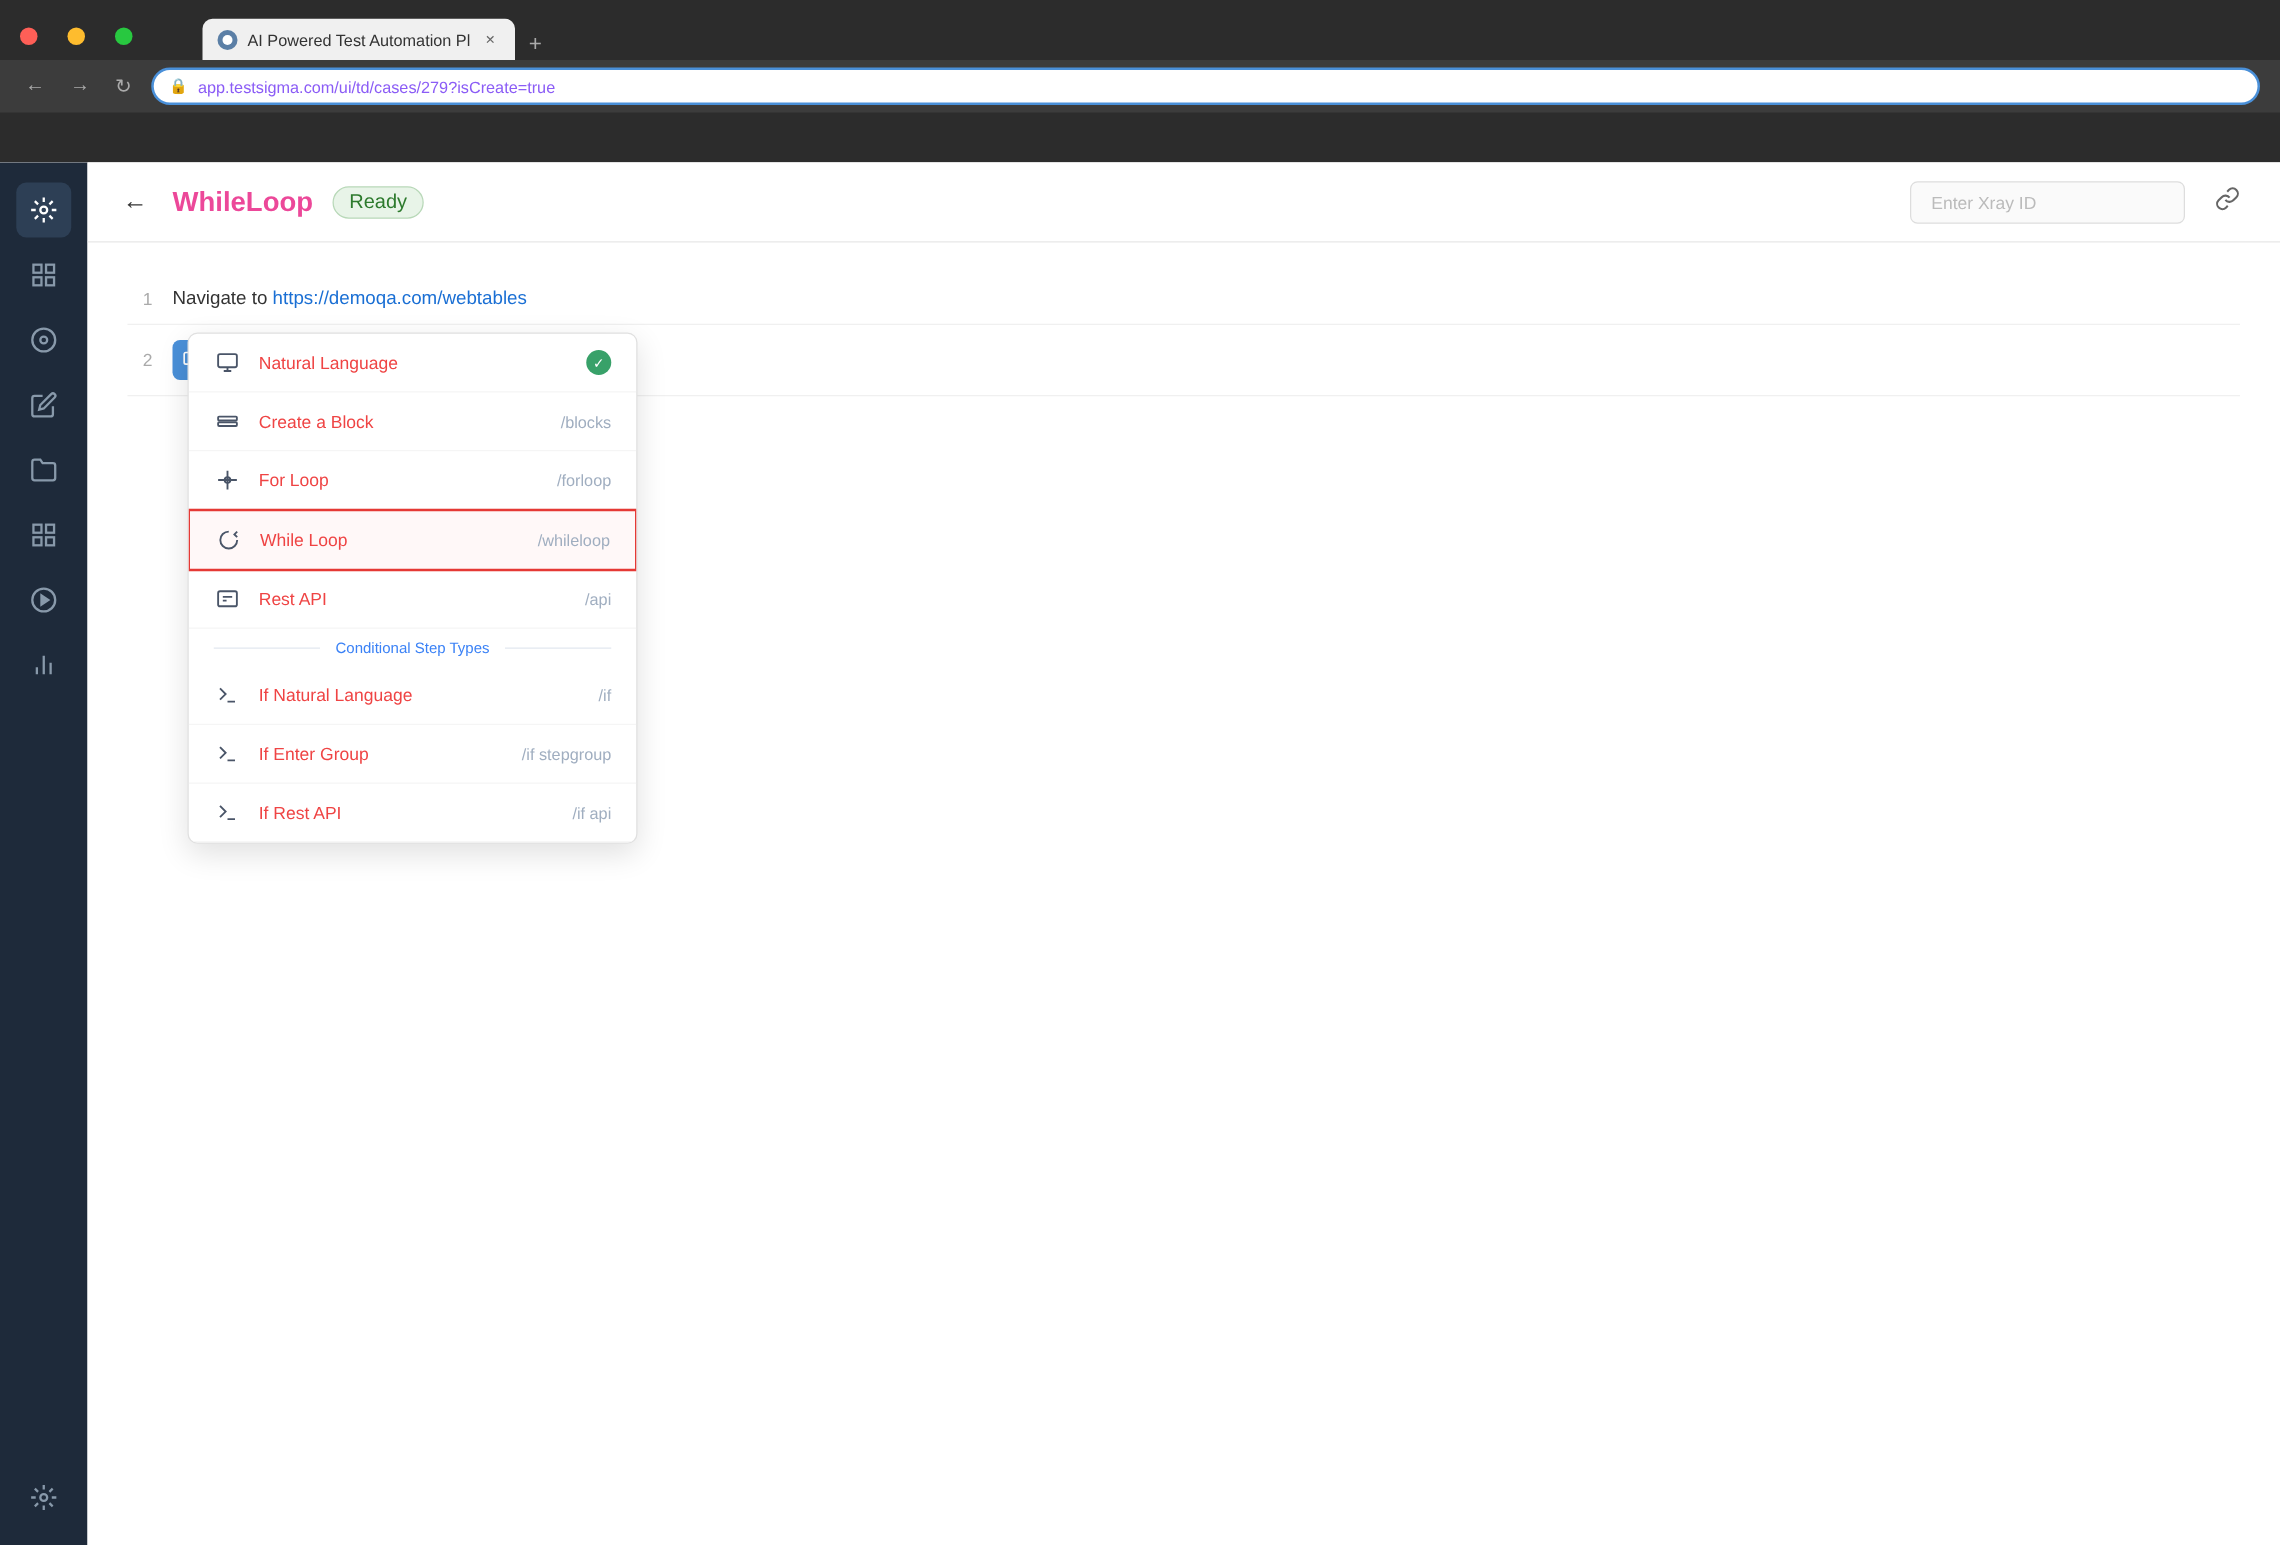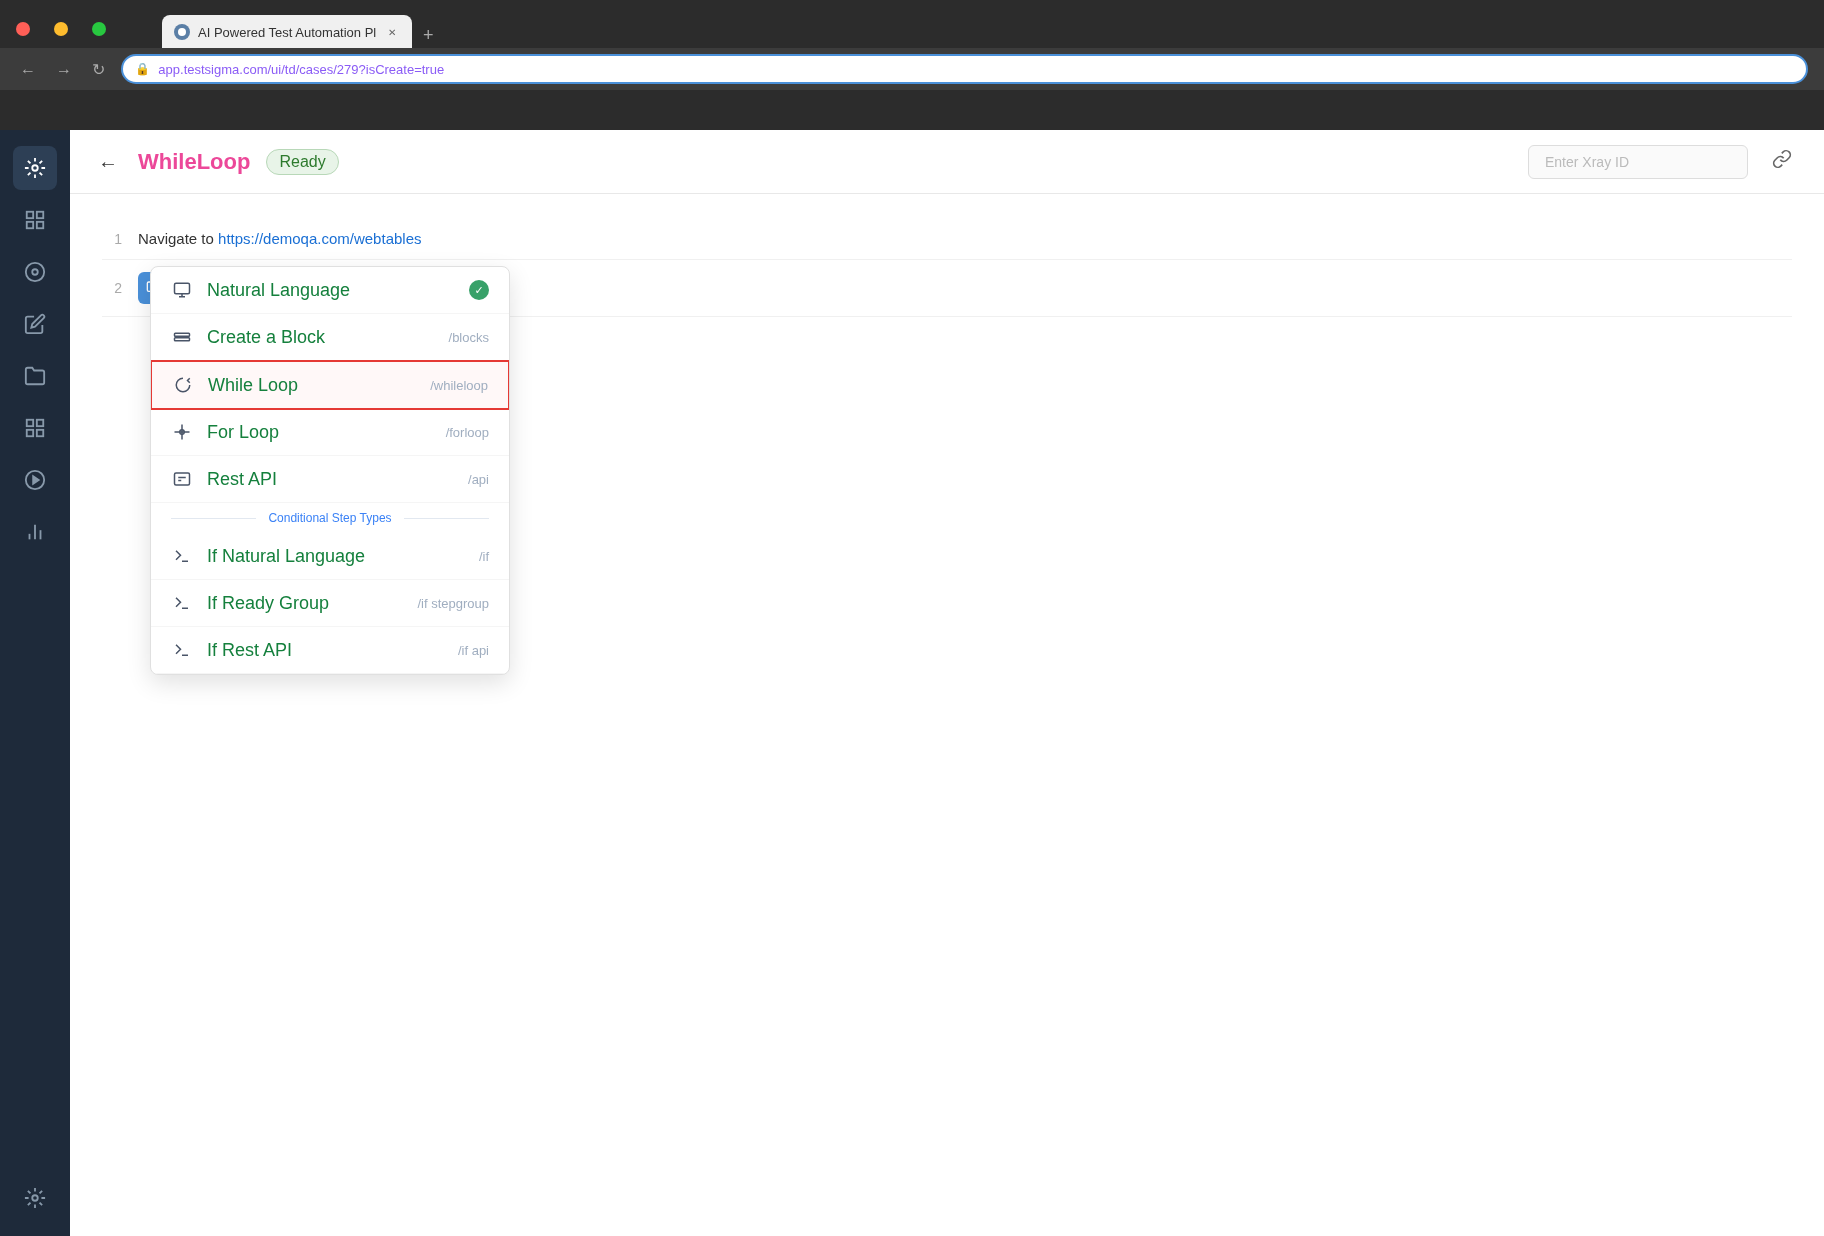--- a/index.html
+++ b/index.html
@@ -51,21 +51,21 @@
     .step-num { color: #aaa; font-size: 14px; width: 20px; text-align: right; flex-shrink: 0; }
     .step-text { font-size: 15px; color: #333; }
     .step-link { color: #1a6fd4; text-decoration: none; }
     .step-icon { width: 32px; height: 32px; background: #4a90d9; border-radius: 6px; display: flex; align-items: center; justify-content: center; color: white; font-size: 14px; flex-shrink: 0; }
 
     
     .dropdown-menu { position: absolute; top: 72px; left: 80px; background: white; border: 1px solid #e0e0e0; border-radius: 8px; box-shadow: 0 8px 24px rgba(0,0,0,0.12); width: 360px; z-index: 100; overflow: hidden; }
     .dropdown-item { display: flex; align-items: center; padding: 12px 20px; cursor: pointer; gap: 14px; border-bottom: 1px solid #f5f5f5; }
     .dropdown-item.selected { background: #fff8f8; border: 2px solid #e53935; margin: -1px; }
     .dropdown-item .item-icon { width: 22px; height: 22px; color: #4a5568; display: flex; align-items: center; justify-content: center; flex-shrink: 0; }
-    .dropdown-item .item-label { font-size: 18px; color: #15803d; font-weight: 500; flex: 1; }
+    .dropdown-item .item-label { font-size: 14px; color: #ef4444; font-weight: 500; flex: 1; }
     .dropdown-item .item-shortcut { font-size: 13px; color: #a0aec0; margin-left: auto; }
     .dropdown-item .check-icon { width: 20px; height: 20px; background: #38a169; border-radius: 50%; display: flex; align-items: center; justify-content: center; color: white; font-size: 11px; }
     .section-divider { display: flex; align-items: center; padding: 8px 20px; gap: 12px; }
     .divider-line { flex: 1; height: 1px; background: #e2e8f0; }
     .divider-label { font-size: 12px; color: #3b82f6; white-space: nowrap; }
   </style>
 </head>
 <body>
 
 <div class="browser-chrome">
@@ -214,40 +214,40 @@
           <div class="item-icon">
             <svg width="18" height="18" viewBox="0 0 24 24" fill="none" stroke="currentColor" stroke-width="2">
               <rect x="2" y="7" width="20" height="4" rx="1"></rect>
                 <rect x="2" y="13" width="20" height="4" rx="1"></rect>
             </svg>
           </div>
           <span class="item-label">Create a Block</span>
           <span class="item-shortcut">/blocks</span>
         </div>
 
+        <div class="dropdown-item">
+          <div class="item-icon">
+            <svg width="18" height="18" viewBox="0 0 24 24" fill="none" stroke="currentColor" stroke-width="2">
+              <path d="M12 2v20M2 12h20"></path>
+                <circle cx="12" cy="12" r="3"></circle>
+            </svg>
+          </div>
+          <span class="item-label">For Loop</span>
+          <span class="item-shortcut">/forloop</span>
+        </div>
+
         <div class="dropdown-item selected">
           <div class="item-icon">
             <svg width="18" height="18" viewBox="0 0 24 24" fill="none" stroke="currentColor" stroke-width="2">
               <path d="M21 12a9 9 0 1 1-9-9"></path>
                 <path d="M21 3l-3 3 3 3"></path>
             </svg>
           </div>
           <span class="item-label">While Loop</span>
           <span class="item-shortcut">/whileloop</span>
-        </div>
-
-        <div class="dropdown-item">
-          <div class="item-icon">
-            <svg width="18" height="18" viewBox="0 0 24 24" fill="none" stroke="currentColor" stroke-width="2">
-              <path d="M12 2v20M2 12h20"></path>
-                <circle cx="12" cy="12" r="3"></circle>
-            </svg>
-          </div>
-          <span class="item-label">For Loop</span>
-          <span class="item-shortcut">/forloop</span>
         </div>
 
         <div class="dropdown-item">
           <div class="item-icon">
             <svg width="18" height="18" viewBox="0 0 24 24" fill="none" stroke="currentColor" stroke-width="2">
               <path d="M7 10h10M7 14h4"></path>
                 <rect x="2" y="4" width="20" height="16" rx="2"></rect>
             </svg>
           </div>
           <span class="item-label">Rest API</span>
@@ -271,21 +271,21 @@
           <span class="item-shortcut">/if</span>
         </div>
 
         <div class="dropdown-item">
           <div class="item-icon">
             <svg width="18" height="18" viewBox="0 0 24 24" fill="none" stroke="currentColor" stroke-width="2">
               <path d="M4 17l6-6-6-6"></path>
                 <path d="M12 19h8"></path>
             </svg>
           </div>
-          <span class="item-label">If Ready Group</span>
+          <span class="item-label">If Enter Group</span>
           <span class="item-shortcut">/if stepgroup</span>
         </div>
 
         <div class="dropdown-item">
           <div class="item-icon">
             <svg width="18" height="18" viewBox="0 0 24 24" fill="none" stroke="currentColor" stroke-width="2">
               <path d="M4 17l6-6-6-6"></path>
                 <path d="M12 19h8"></path>
             </svg>
           </div>

